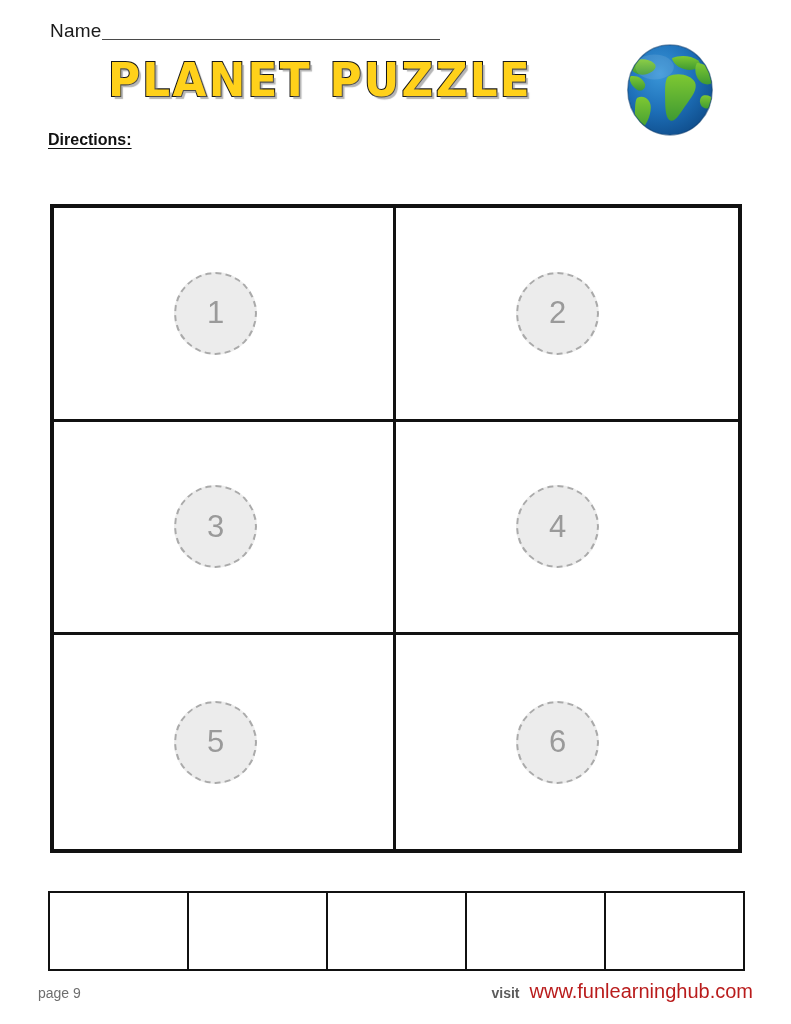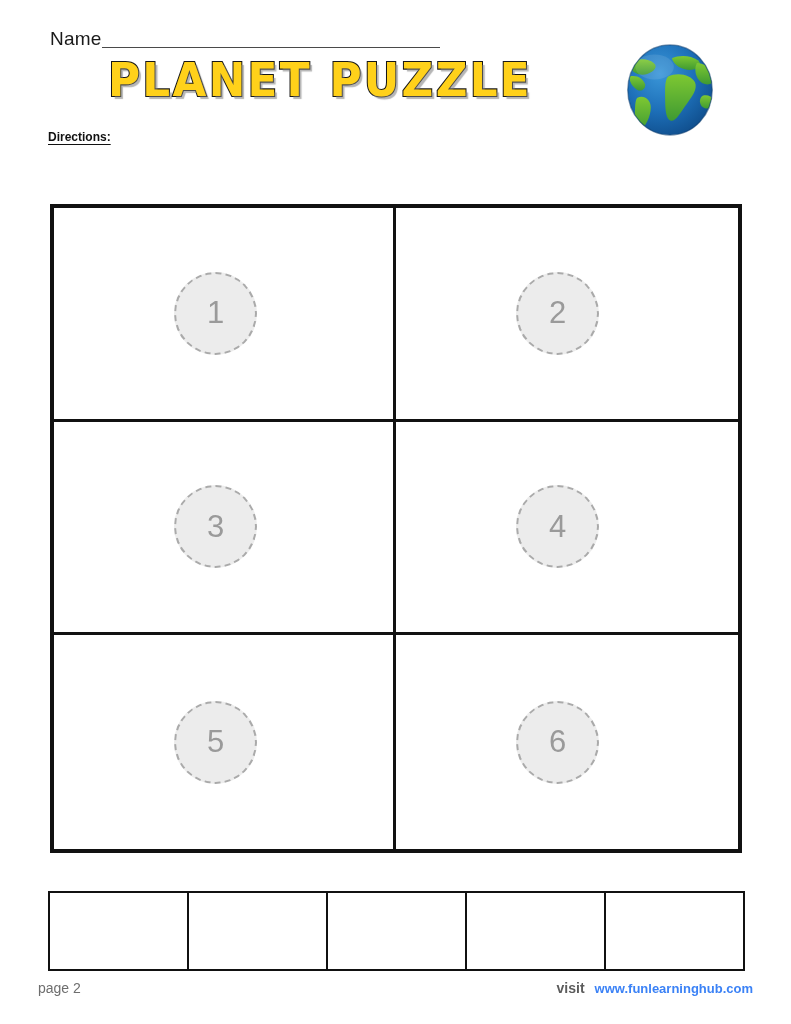--- a/index.html
+++ b/index.html
@@ -13,21 +13,21 @@
   body {
     position: relative;
     font-family: "Liberation Sans", sans-serif;
     overflow: hidden;
   }
 
   
   #name-row {
     position: absolute;
     left: 50px;
-    top: 24px;
+    top: 16px;
     width: 390px;
     height: 26px;
     display: flex;
     align-items: flex-end;
   }
   #name-label {
     font-size: 19px;
     color: #1a1a1a;
     letter-spacing: .2px;
     line-height: 1;
@@ -87,21 +87,21 @@
     display: flex;
     align-items: baseline;
     width: 100%;
   }
   #directions-label {
     font-weight: 700;
     text-decoration: underline;
     text-underline-offset: 2.5px;
     white-space: nowrap;
     margin-right: 7px;
-    font-size: 12px;
+    font-size: 16px;
   }
   #directions-text1 {
     flex: 1;
     text-align: justify;
     text-align-last: justify;
     white-space: normal;
   }
   #directions-line2 {
     text-align: center;
     margin-top: 6px;
@@ -172,21 +172,21 @@
     top: 980px;
     width: 715px;
     display: flex;
     justify-content: space-between;
     align-items: baseline;
     font-size: 14px;
     color: #6e6e6e;
   }
   #footer-visit { font-weight: 700; margin-right: 10px; color: #5c5c5c; }
   #footer-right { display: flex; align-items: baseline; white-space: nowrap; }
-  #footer-url { font-weight: 700; color: #3b82f6; font-size: 13px; }
+  #footer-url { font-weight: 400; color: #b91c1c; font-size: 20px; }
 </style>
 </head>
 <body>
 
 <div id="name-row">
   <span id="name-label">Name</span>
   <span id="name-rule"></span>
 </div>
 
 <div id="title">PLANET PUZZLE</div>
@@ -257,18 +257,18 @@
 
 <div id="answer-row">
   <div class="answer-box"></div>
   <div class="answer-box"></div>
   <div class="answer-box"></div>
   <div class="answer-box"></div>
   <div class="answer-box"></div>
 </div>
 
 <div id="footer">
-  <span>page 2</span>
+  <span>page 9</span>
   <span id="footer-right">
     <span id="footer-visit">visit</span>
     <span id="footer-url">www.funlearninghub.com</span>
   </span>
 </div>
 
 </body></html>

